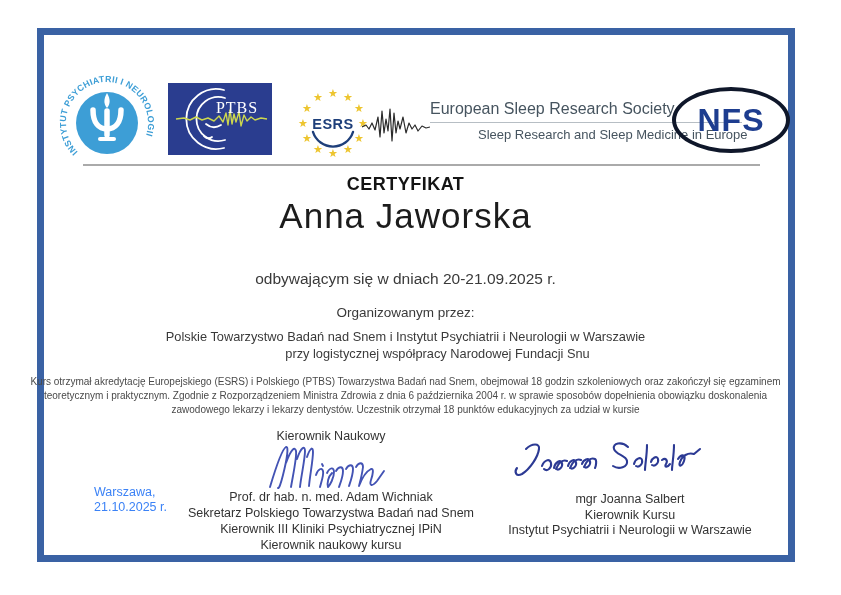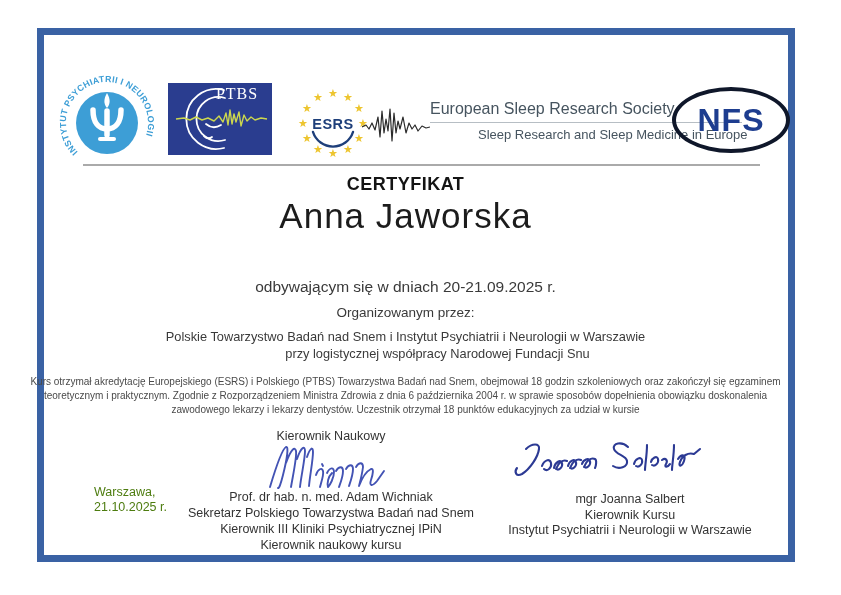--- a/index.html
+++ b/index.html
@@ -11,21 +11,21 @@
     position:absolute;left:37px;top:28px;width:758px;height:534px;
     border:7px solid var(--c-border,#3a62a4);box-sizing:border-box;
   }
   
   .ipin-logo{position:absolute;left:57px;top:73px;width:100px;height:100px;}
   .ipin-disc{fill:var(--c-ipin_blue,#3d9ed6);}
   .ipin-ring-text{fill:var(--c-ipin_blue,#3d9ed6);font-family:"Liberation Sans",sans-serif;font-weight:bold;font-size:8.8px;letter-spacing:.3px;}
   .ipin-white{stroke:#fff;fill:none;stroke-linecap:round;}
 
   .ptbs-logo{position:absolute;left:168px;top:83px;width:104px;height:72px;background:var(--c-ptbs_navy,#2a3d8f);}
-  .ptbs-label{position:absolute;left:34px;top:2px;width:70px;text-align:center;color:#fff;
+  .ptbs-label{position:absolute;left:34px;top:16px;width:70px;text-align:center;color:#fff;
     font-family:"Liberation Serif",serif;font-size:16px;letter-spacing:1px;}
   .ptbs-art{position:absolute;left:0;top:0;}
   .ptbs-moon{stroke:#fff;fill:none;stroke-width:1.8;stroke-linecap:round;}
   .ptbs-wave{stroke:#ccd74e;fill:none;stroke-width:1.4;stroke-linejoin:round;}
 
   .esrs-badge{position:absolute;left:296px;top:87px;width:76px;height:78px;}
   .star{fill:var(--c-star_gold,#edc52f);font-size:11px;font-family:"DejaVu Sans",sans-serif;}
   .esrs-label{fill:var(--c-esrs_navy,#1e3f7a);font-family:"Liberation Sans",sans-serif;font-weight:bold;font-size:14.5px;letter-spacing:.5px;}
   .esrs-arc{stroke:var(--c-esrs_navy,#1e3f7a);fill:none;stroke-width:2.4;stroke-linecap:round;}
   .esrs-wave{position:absolute;left:362px;top:103px;width:68px;height:42px;}
@@ -38,34 +38,34 @@
     display:flex;align-items:center;justify-content:center;font-weight:bold;font-size:32px;
     color:var(--c-nfs_blue,#1d3d8f);letter-spacing:1px;}
 
   .sep{position:absolute;left:83px;top:164px;width:677px;border-top:2px solid var(--c-separator,#aaaaaa);}
 
   
   .ctext{position:absolute;left:0;width:811px;text-align:center;}
   .heading{top:174px;font-size:18px;font-weight:bold;letter-spacing:.5px;color:#141414;}
   .recipient{top:196px;font-size:35px;letter-spacing:1px;color:#1c1c1c;}
   .course{top:246px;font-size:17px;font-weight:bold;color:#272727;letter-spacing:-.2px;}
-  .dateline{top:270px;font-size:15.5px;color:#3a3a3a;margin-top:8px;}
+  .dateline{top:270px;font-size:15.5px;color:#3a3a3a;}
   .orglabel{top:305px;font-size:13.5px;color:#3a3a3a;}
   .orgline1{top:329px;font-size:12.8px;color:#3a3a3a;}
   .orgline2{top:346px;font-size:12.8px;color:#3a3a3a;padding-left:32px;}
   .fineprint{top:375px;font-size:10px;line-height:14px;color:#4a4a4a;}
 
   
   .kierownik-label{position:absolute;left:0;top:429px;width:662px;text-align:center;font-size:12.5px;color:#333;}
   .sig{position:absolute;}
   .sig-left{left:266px;top:441px;width:122px;height:52px;}
   .sig-right{left:512px;top:439px;width:194px;height:50px;}
   .sig-left path{stroke:var(--c-ink_left,#4353b4);fill:none;stroke-width:1.9;stroke-linecap:round;stroke-linejoin:round;}
   .sig-right path{stroke:var(--c-ink_right,#2c3a94);fill:none;stroke-width:2.1;stroke-linecap:round;stroke-linejoin:round;}
-  .place{position:absolute;left:94px;top:485px;font-size:12.5px;line-height:15px;color:#4d7c0f;}
+  .place{position:absolute;left:94px;top:485px;font-size:12.5px;line-height:15px;color:#3b82f6;}
   .sigblock{position:absolute;text-align:center;font-size:12.5px;color:#333;}
   .left-block{left:170px;top:489px;width:322px;line-height:16px;}
   .right-block{left:470px;top:492px;width:320px;line-height:15.5px;}
 </style>
 </head>
 <body>
 
 <div class="page">
   <div class="frame"></div>
 

